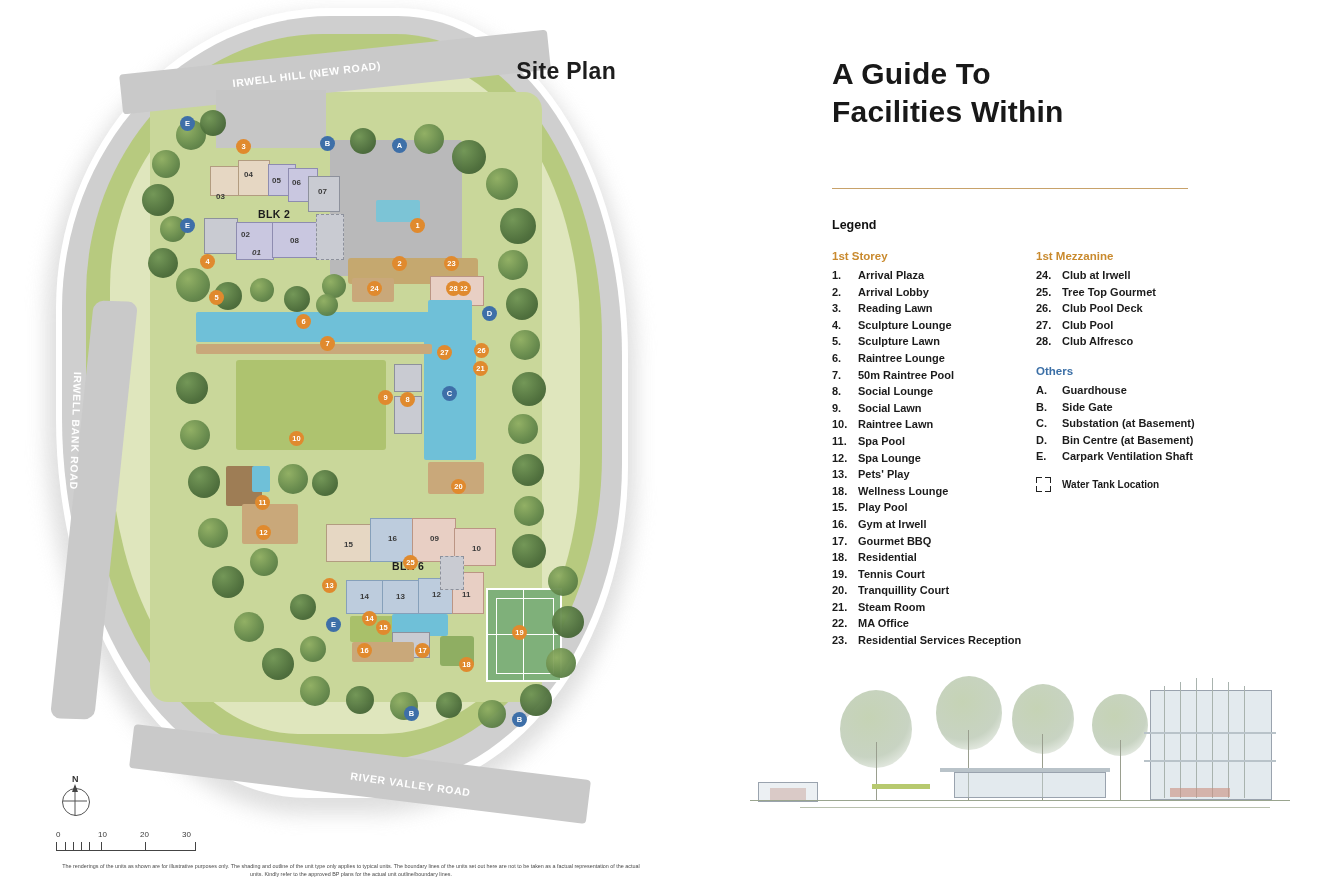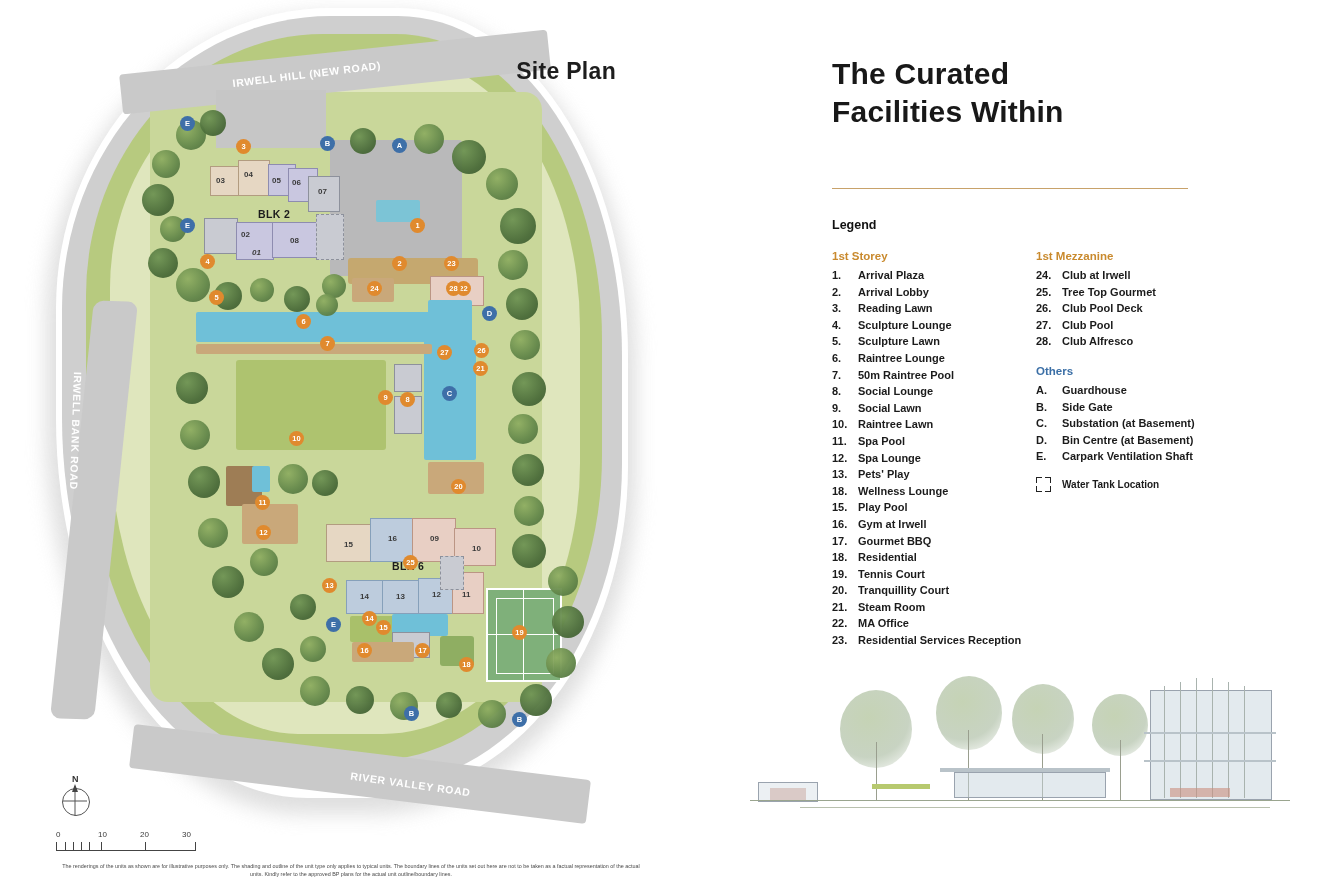--- a/index.html
+++ b/index.html
@@ -426,21 +426,21 @@
     <div class="blk blk-warm" style="left:210px; top:166px; width:28px; height:28px;"></div>
     <div class="blk blk-warm" style="left:238px; top:160px; width:30px; height:34px;"></div>
     <div class="blk" style="left:268px; top:164px; width:26px; height:30px;"></div>
     <div class="blk" style="left:288px; top:168px; width:28px; height:32px;"></div>
     <div class="blk blk-grey" style="left:308px; top:176px; width:30px; height:34px;"></div>
     <div class="blk blk-grey" style="left:204px; top:218px; width:32px; height:34px;"></div>
     <div class="blk" style="left:236px; top:222px; width:36px; height:36px;"></div>
     <div class="blk" style="left:272px; top:222px; width:44px; height:34px;"></div>
     <div class="blk blk-grey" style="left:316px; top:214px; width:26px; height:44px; border-style:dashed;"></div>
 
-    <div class="blk-lab" style="left:216px; top:176px;">03</div>
+    <div class="blk-lab" style="left:216px; top:192px;">03</div>
     <div class="blk-lab" style="left:244px; top:170px;">04</div>
     <div class="blk-lab" style="left:272px; top:176px;">05</div>
     <div class="blk-lab" style="left:292px; top:178px;">06</div>
     <div class="blk-lab" style="left:318px; top:187px;">07</div>
     <div class="blk-lab" style="left:212px; top:230px;margin-left:29px;">02</div>
     <div class="blk-lab" style="left:252px; top:248px;font-style:italic;">01</div>
     <div class="blk-lab" style="left:290px; top:236px;">08</div>
     <div class="blk-name" style="left:258px; top:208px;">BLK 2</div>
 
     <div class="lawn" style="left:348px; top:258px; width:130px; height:26px; background:#c5a86f;"></div>
@@ -608,21 +608,21 @@
     </div>
 
     <div class="plan-title">Site Plan</div>
 
     <div class="disclaimer">The renderings of the units as shown are for illustrative purposes only. The shading and outline of the unit type only applies to typical units. The boundary lines of the units set out here are not to be taken as a factual representation of the actual units. Kindly refer to the approved BP plans for the actual unit outline/boundary lines.</div>
   </div>
 
   <div class="panel">
 
     <div class="panel-title">
-      <div>The Curated</div>
+      <div>A Guide To</div>
       <div>Facilities Within</div>
     </div>
 
     <div class="panel-rule"></div>
 
     <div class="legend-word">Legend</div>
 
     <div class="col col-left">
       <div class="sec-head">1st Storey</div>
 

